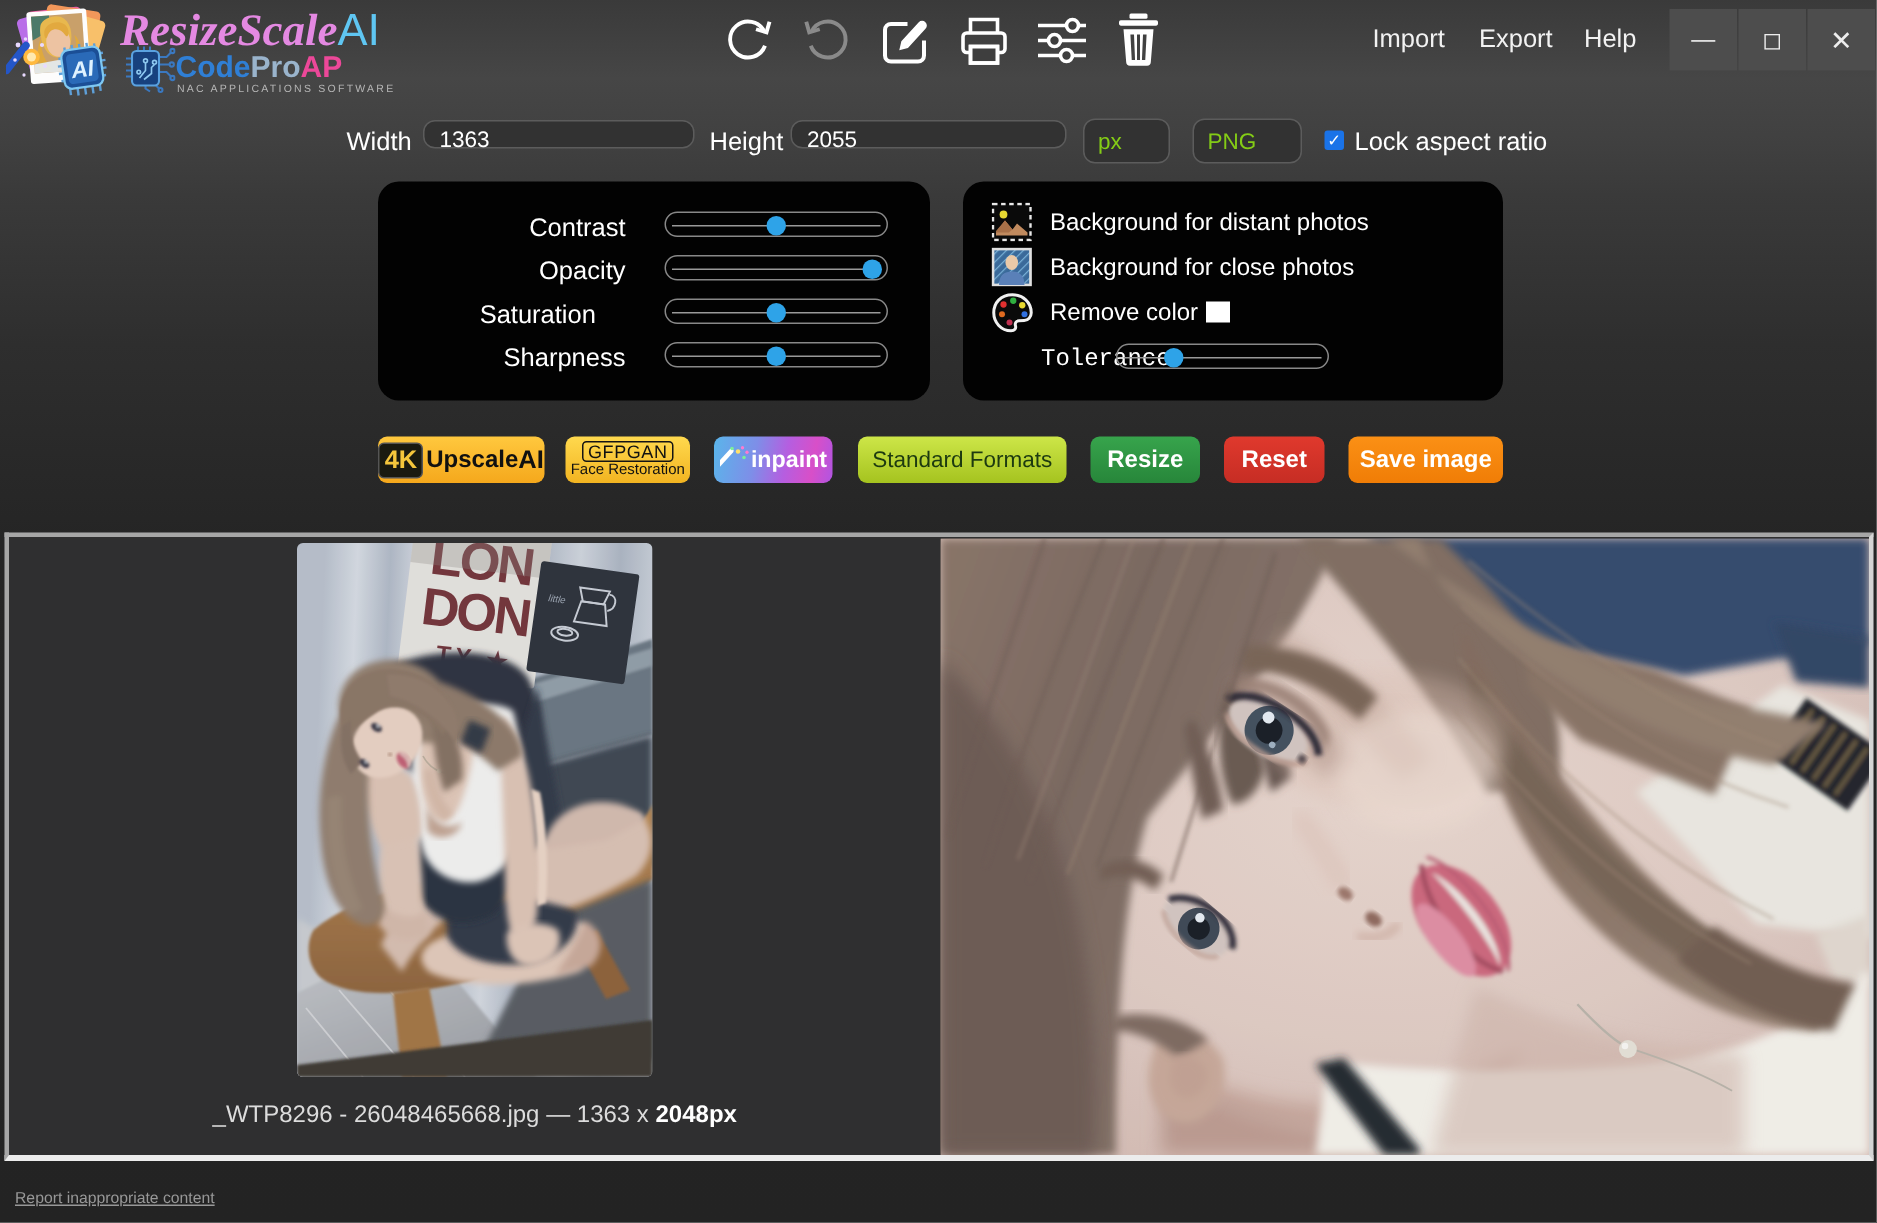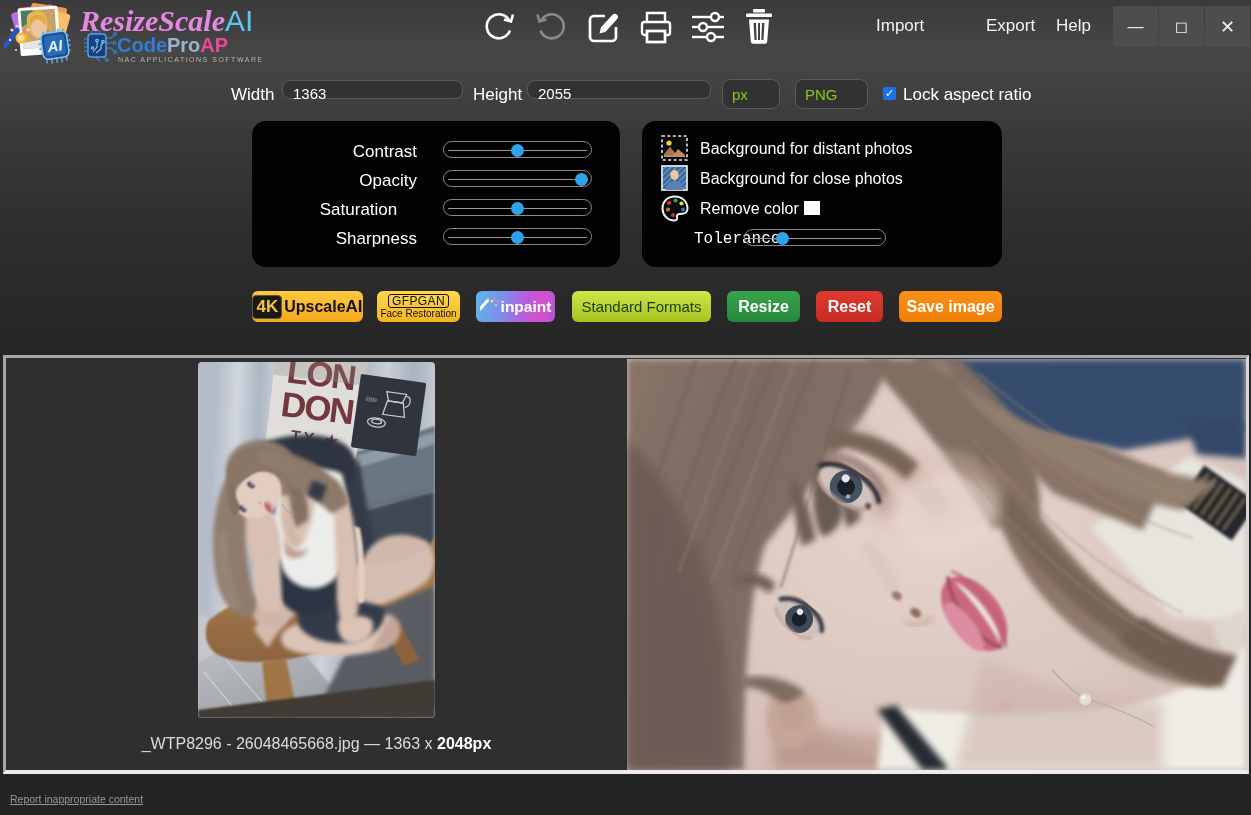--- a/index.html
+++ b/index.html
@@ -42,21 +42,21 @@
 </style>
 </head>
 <body>
 
 <div class="abs" id="winctl">
   <div class="wbtn">—</div>
   <div class="wbtn">◻</div>
   <div class="wbtn" style="font-size:18px;">✕</div>
 </div>
 
-<div class="abs menu" style="left:876px;">Import</div>
+<div class="abs menu" style="left:915px;">Import</div>
 <div class="abs menu" style="left:986px;">Export</div>
 <div class="abs menu" style="left:1056px;">Help</div>
 
 <svg class="abs" style="left:4px; top:0px;" width="74" height="64" viewBox="0 0 74 64">
   <g transform="translate(2,2)">
     <rect x="10" y="6" width="34" height="44" rx="3" fill="#b96ee8" transform="rotate(-16 27 28)"></rect>
     <rect x="14" y="4" width="36" height="46" rx="3" fill="#ee5fa2" transform="rotate(-6 32 27)"></rect>
     <rect x="22" y="3" width="36" height="46" rx="3" fill="#f2975a" transform="rotate(9 40 26)"></rect>
     <rect x="30" y="8" width="30" height="40" rx="3" fill="#f8c06a" transform="rotate(16 45 28)"></rect>
     <g transform="rotate(-4 31 28)">

